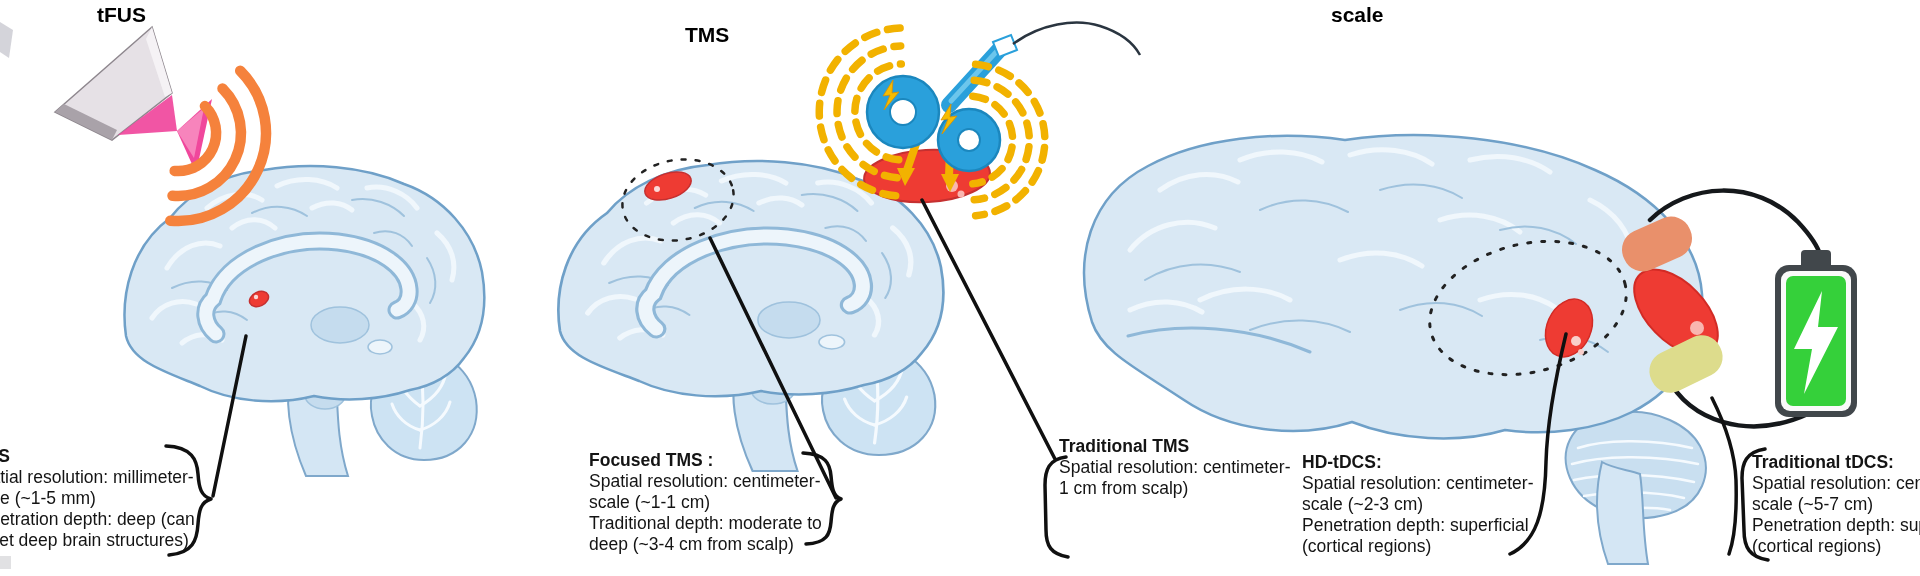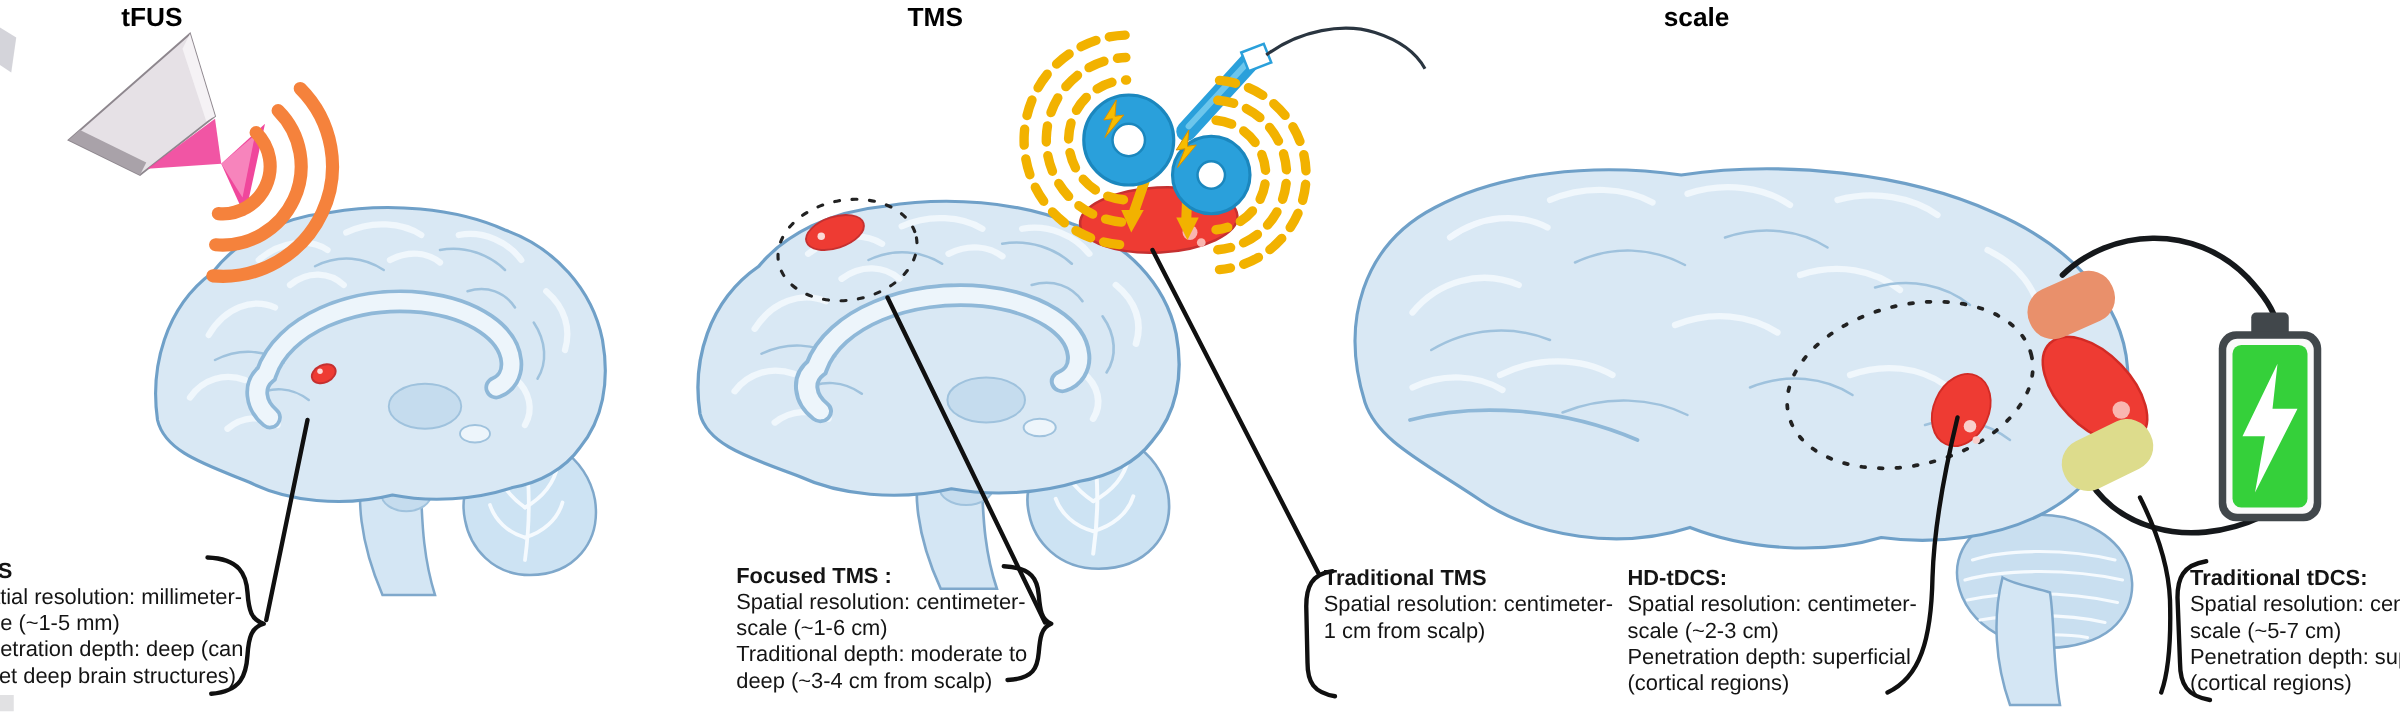--- a/index.html
+++ b/index.html
@@ -206,40 +206,40 @@
     <path d="M 803 453 C 826 454 830 464 831 476 C 832 488 833 496 841 499 C 833 502 832 510 831 522 C 830 534 827 543 806 544"></path>
     <path d="M 922 200 L 1055 459"></path>
     <path d="M 1066 457 C 1049 459 1045 470 1045 485 L 1046 530 C 1046 546 1051 554 1068 557"></path>
     <path d="M 1566 334 C 1553 388 1547 428 1546 462 C 1545 512 1536 542 1510 554"></path>
     <path d="M 1712 398 C 1728 430 1735 455 1736 480 C 1737 515 1734 540 1729 554"></path>
     <path d="M 1765 449 C 1746 452 1742 463 1742 478 L 1744 530 C 1744 548 1750 557 1768 560"></path>
   </g>
 </svg>
 
 <div class="panel-title" style="left:97px;">tFUS</div>
-<div class="panel-title" style="left:726px;">TMS</div>
+<div class="panel-title" style="left:685px;margin-top:20px;">TMS</div>
 <div class="panel-title" style="left:1331px;">scale</div>
 
 <div class="label" style="left:-31px;top:446px;">
   <div class="heading">tFUS</div>
   <div class="line">Spatial resolution: millimeter-</div>
   <div class="line">scale (~1-5 mm)</div>
   <div class="line">Penetration depth: deep (can</div>
   <div class="line">target deep brain structures)</div>
 </div>
 
 <div class="label" style="left:589px;top:450px;">
   <div class="heading">Focused TMS :</div>
   <div class="line">Spatial resolution: centimeter-</div>
-  <div class="line">scale (~1-6 cm)</div>
+  <div class="line">scale (~1-1 cm)</div>
   <div class="line">Traditional depth: moderate to</div>
   <div class="line">deep (~3-4 cm from scalp)</div>
 </div>
 
-<div class="label" style="left:1059px;top:452px;">
+<div class="label" style="left:1059px;top:436px;">
   <div class="heading">Traditional TMS</div>
   <div class="line">Spatial resolution: centimeter-</div>
   <div class="line">1 cm from scalp)</div>
 </div>
 
 <div class="label" style="left:1302px;top:452px;">
   <div class="heading">HD-tDCS:</div>
   <div class="line">Spatial resolution: centimeter-</div>
   <div class="line">scale (~2-3 cm)</div>
   <div class="line">Penetration depth: superficial</div>

